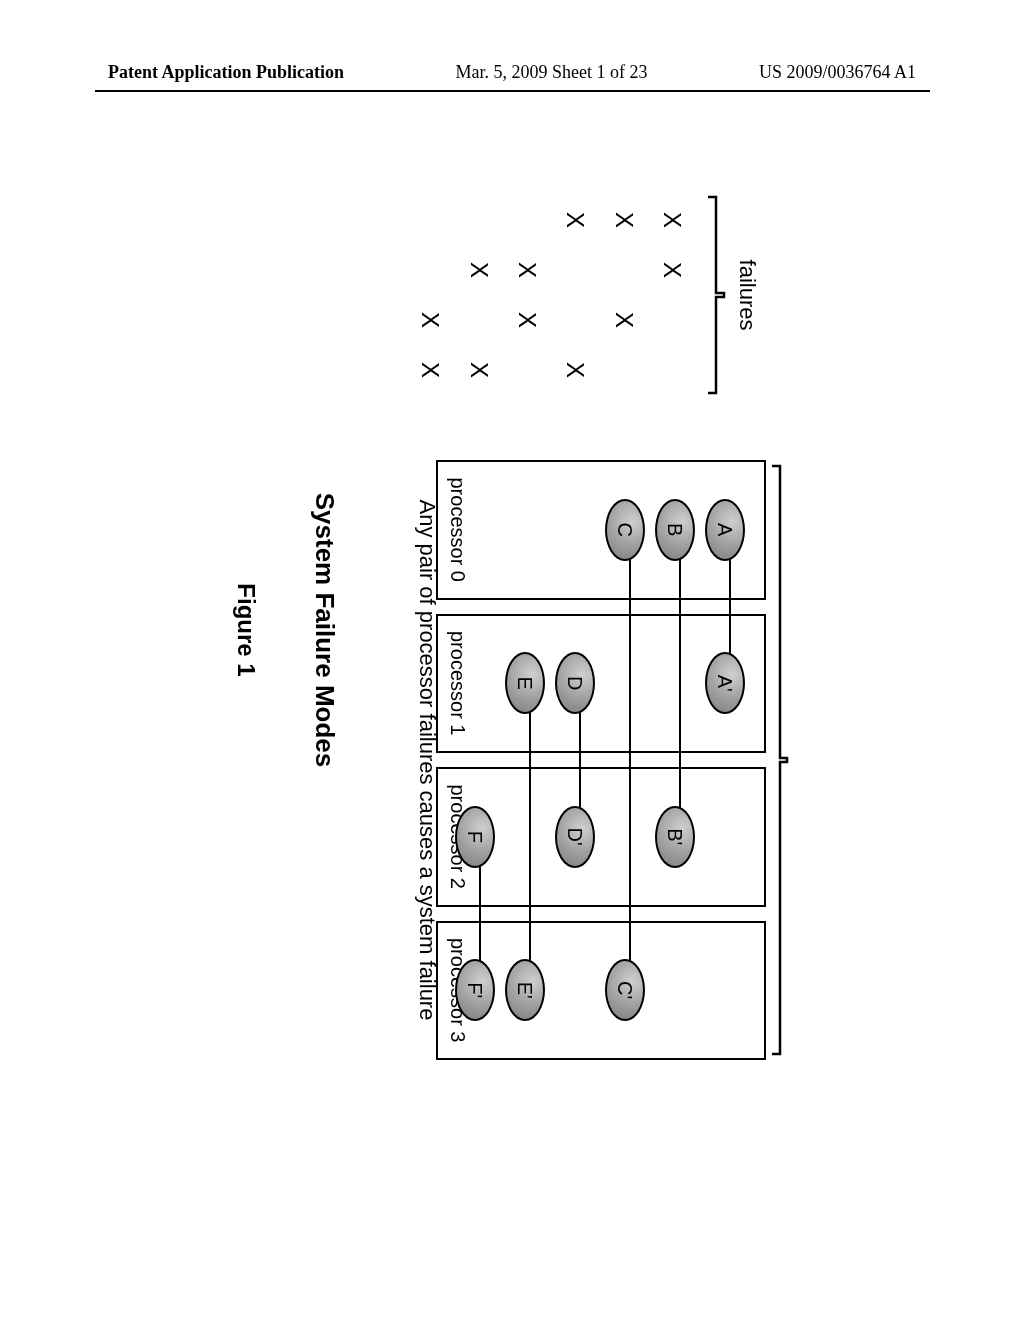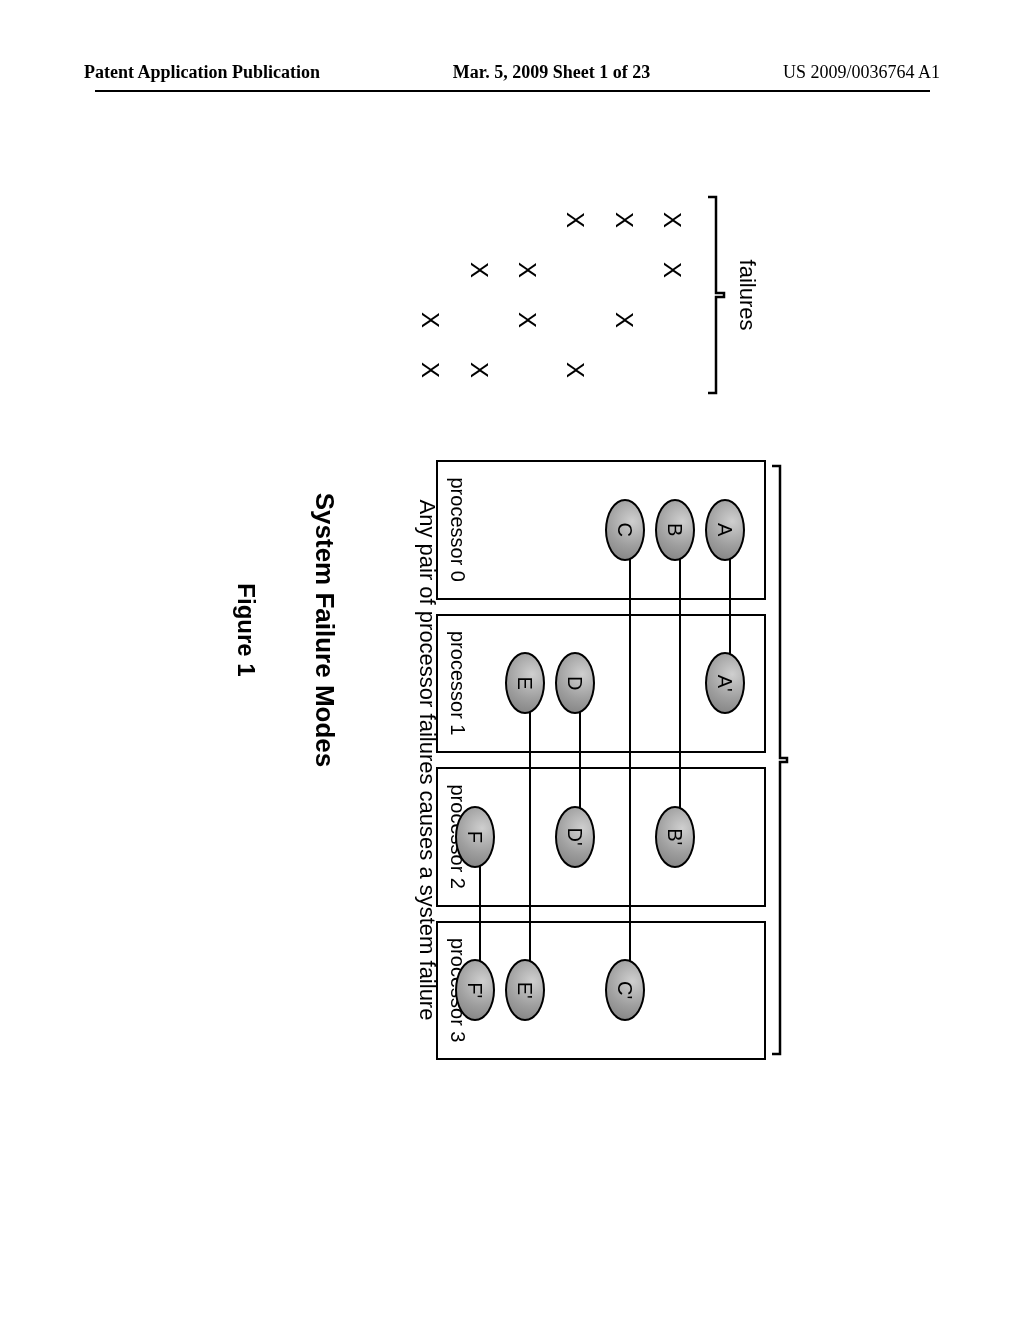--- a/index.html
+++ b/index.html
@@ -12,29 +12,29 @@
       height: 1320px;
       background: #fff;
       font-family: "Times New Roman", serif;
       position: relative;
     }
     .header {
       position: absolute;
       top: 62px;
       left: 0;
       width: 100%;
-      padding: 0 84px;
+      padding: 0 108px;
       display: flex;
       justify-content: space-between;
       font-size: 18px;
       font-weight: bold;
       align-items: flex-end;
     }
     .header-left { font-weight: bold; }
-    .header-center { font-weight: bold; }
+    .header-center { font-weight: normal; }
     .header-right { font-weight: normal; }
     .rule {
       position: absolute;
       top: 90px;
       left: 95px;
       width: 835px;
       height: 2px;
       background: #000;
     }
 

